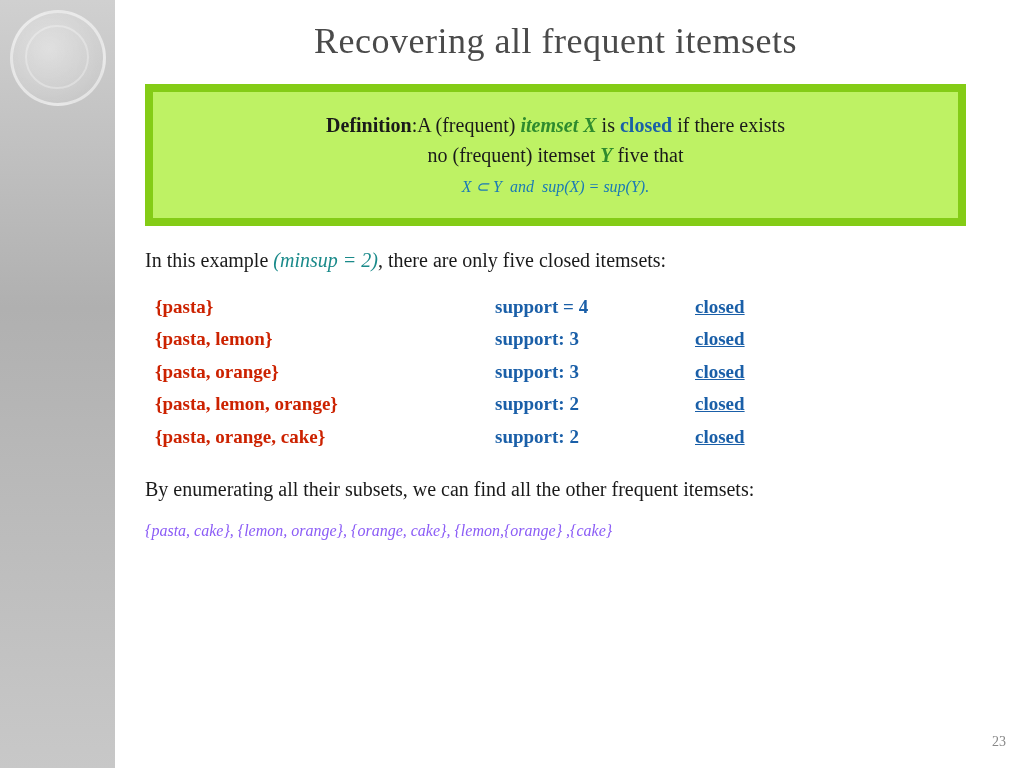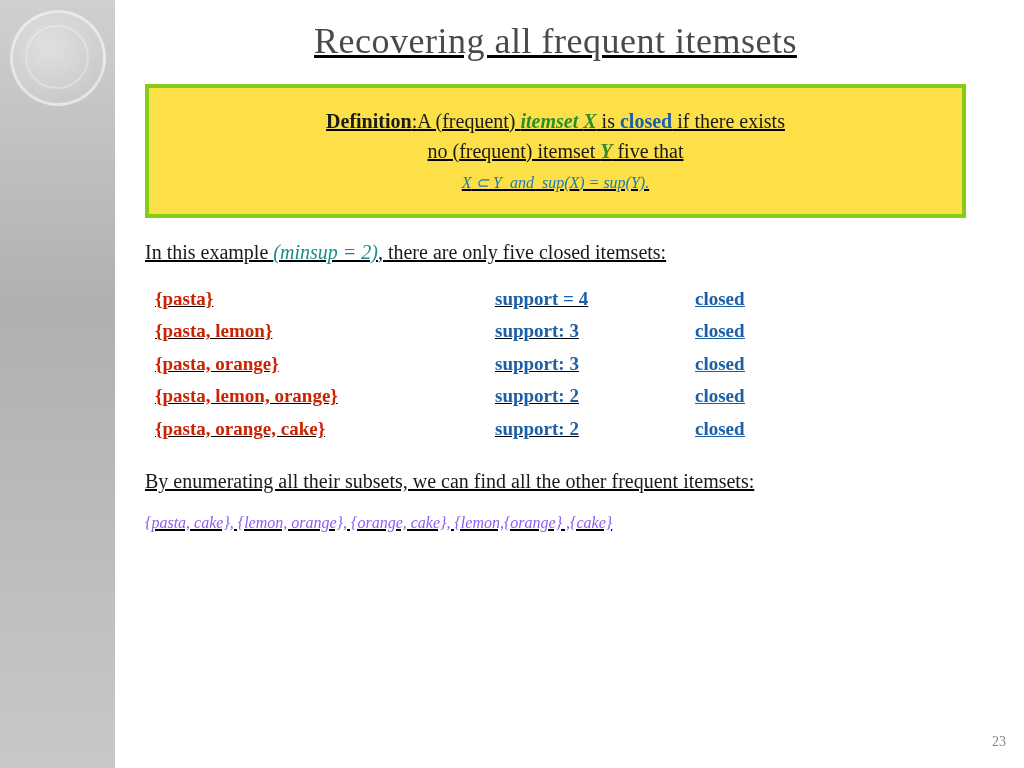--- a/index.html
+++ b/index.html
@@ -48,38 +48,37 @@
     }
 
     
     .main-content {
       position: absolute;
       left: 115px;
       top: 0;
       right: 0;
       bottom: 0;
       padding: 20px 58px 20px 30px;
-      text-decoration: underline;
     }
 
     
     .page-title {
       text-align: center;
       font-size: 36px;
       font-weight: normal;
       color: #4a4a4a;
       margin-bottom: 22px;
       font-family: 'Palatino Linotype', Palatino, 'Book Antiqua', Georgia, serif;
       letter-spacing: 0.5px;
     }
 
     
     .definition-box {
-      border: 4px solid #84cc16;
-      background-color: #fde047;
+      border: 8px solid #84cc16;
+      background-color: #bef264;
       padding: 18px 24px;
       margin-bottom: 20px;
       text-align: center;
     }
 
     .definition-box .def-text {
       font-size: 20px;
       color: #1a1a1a;
       line-height: 1.5;
     }

